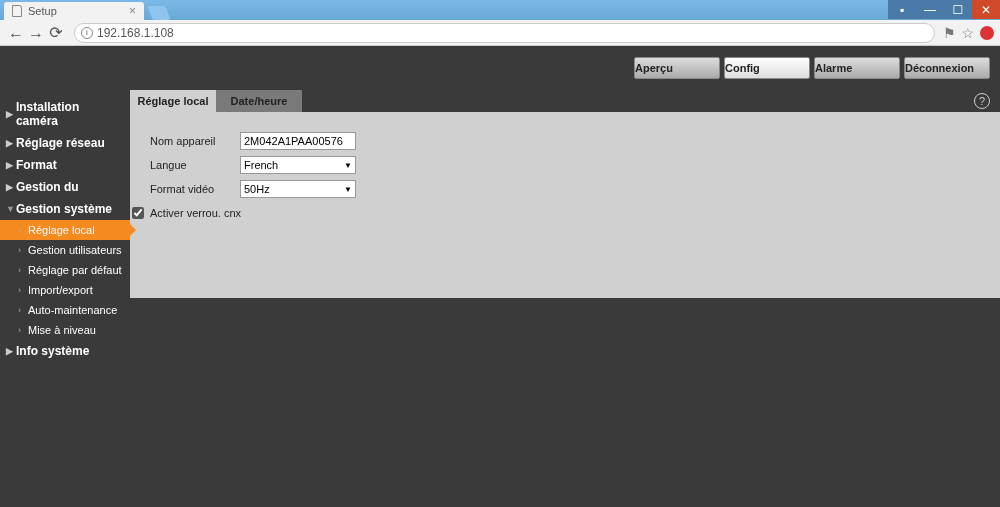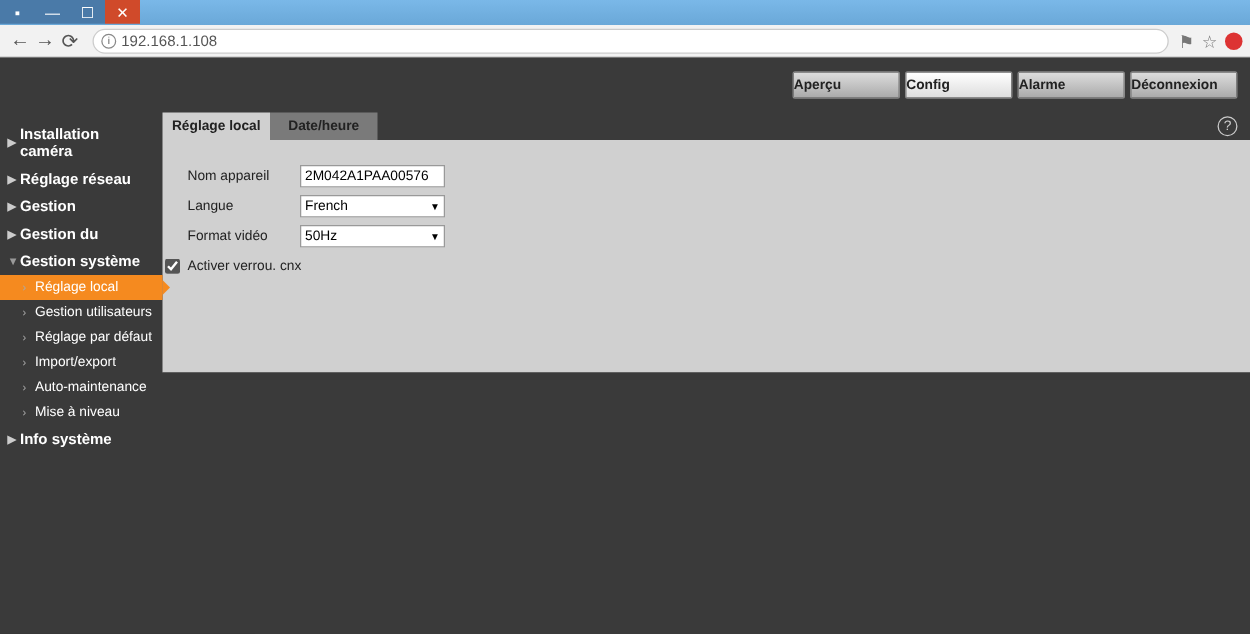--- a/index.html
+++ b/index.html
@@ -60,20 +60,28 @@
 .chk-lbl { font-size: 11px; color: #222; }
 .btn-row { display: flex; gap: 6px; margin-top: 8px; margin-left: 90px; }
 .form-btn { width: 76px; height: 20px; border: 1px solid #888; background: linear-gradient(#e8e8e8, #c8c8c8); font-size: 11px; display: flex; align-items: center; justify-content: center; color: #222; border-radius: 2px; }
 
 .below { flex: 1; background: #3a3a3a; }
 </style>
 </head>
 <body>
 
 <div class="titlebar">
+  <div class="tab-area">
+    <div class="browser-tab">
+      <span class="tab-icon"></span>
+      <span>Setup</span>
+      <span class="tab-close">×</span>
+    </div>
+    <div class="new-tab"></div>
+  </div>
   <div class="win-controls">
     <div class="win-btn user">▪</div>
     <div class="win-btn min">—</div>
     <div class="win-btn max">☐</div>
     <div class="win-btn close">✕</div>
   </div>
 </div>
 
 <div class="addrbar">
   <div class="nav-btn">←</div>
@@ -111,21 +119,21 @@
     <div class="side-item">
         <span class="side-arrow">▶</span>
         <span>Installation caméra</span>
       </div>
     <div class="side-item">
         <span class="side-arrow">▶</span>
         <span>Réglage réseau</span>
       </div>
     <div class="side-item">
         <span class="side-arrow">▶</span>
-        <span>Gestion</span>
+        <span>Format</span>
       </div>
     <div class="side-item">
         <span class="side-arrow">▶</span>
         <span>Gestion du</span>
       </div>
     <div class="side-item expanded">
         <span class="side-arrow">▼</span>
         <span>Gestion système</span>
       </div>
     <div class="side-sub active">

